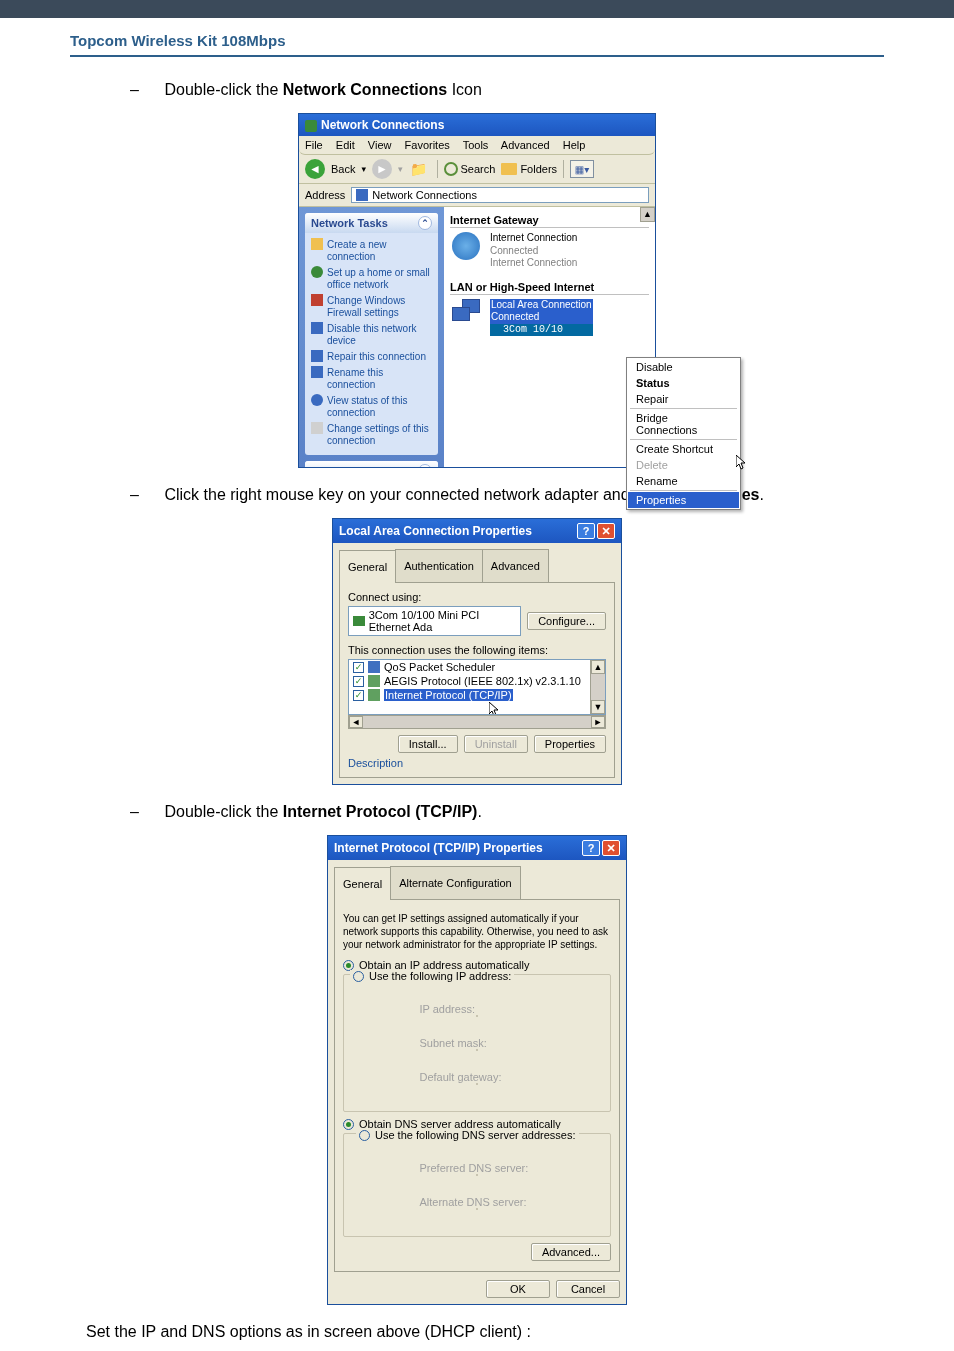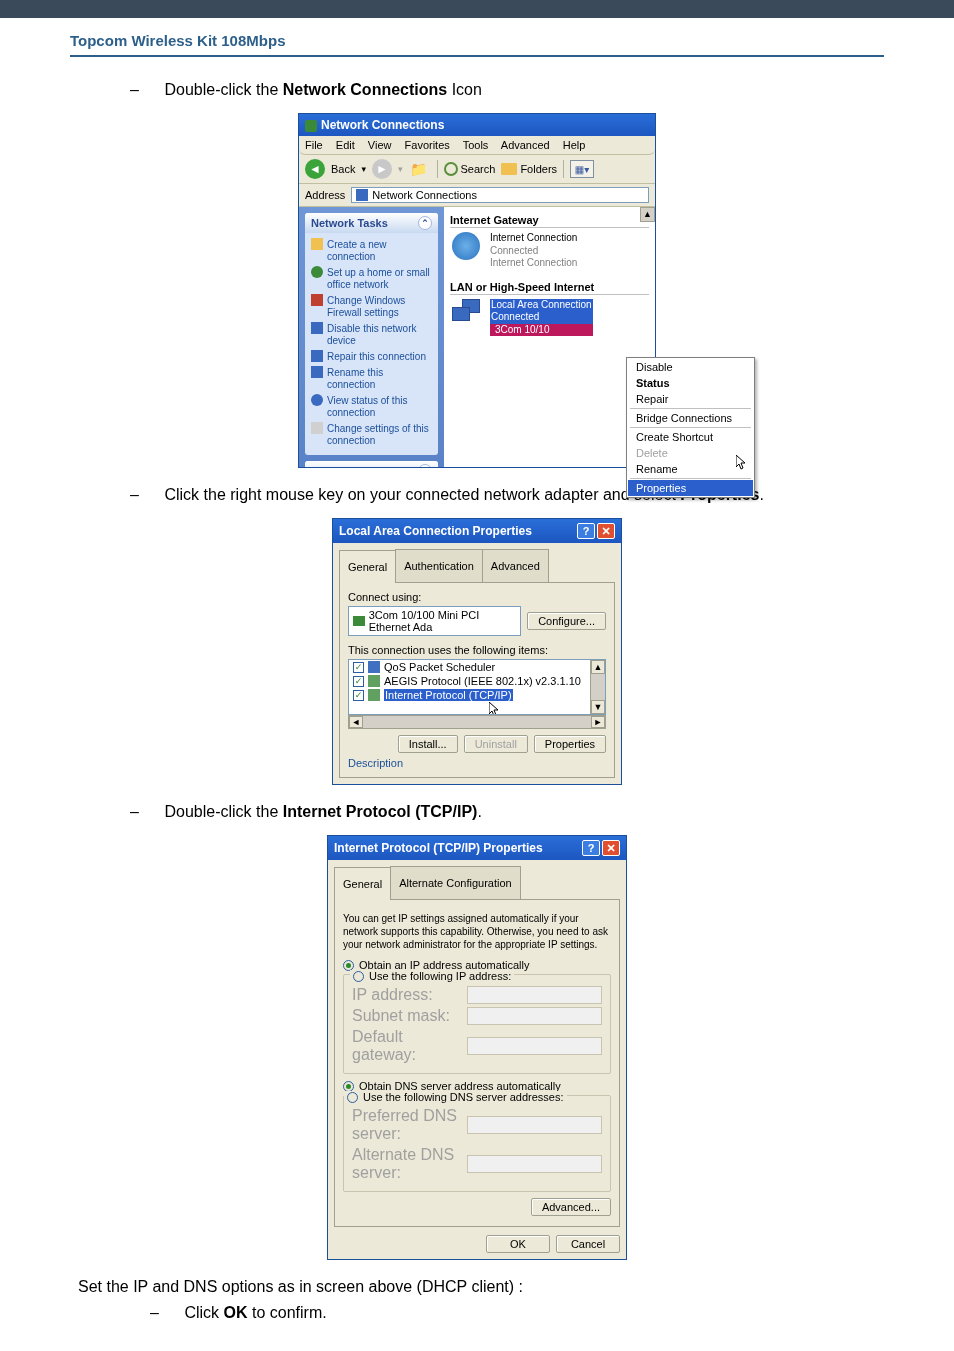--- a/index.html
+++ b/index.html
@@ -4,21 +4,21 @@
 <style>
   * { box-sizing: border-box; margin: 0; padding: 0; }
   body { font-family: Arial, Helvetica, sans-serif; background: #fff; width: 954px; }
   .header-bar { height: 18px; background: #3b4a5a; }
   .page { padding: 10px 70px 30px 70px; }
   .doc-header { color: #2d5f8b; font-size: 15px; font-weight: bold; padding: 4px 0 6px 0; border-bottom: 2px solid #2d5f8b; margin-bottom: 24px; }
   .step { font-size: 16px; margin: 8px 0 14px 60px; }
   .step .dash { display: inline-block; width: 30px; }
   .bold { font-weight: bold; }
   .figure { text-align: center; margin: 6px 0 18px 0; }
-  .body-text { font-size: 16px; margin: 8px 8px; }
+  .body-text { font-size: 16px; margin: 8px 16px; }
   .bullet-list { margin: 6px 0 6px 15px; }
   .bullet-item { font-size: 16px; font-weight: bold; margin: 3px 0; }
   .bullet-dot { display: inline-block; width: 24px; }
   .sub-step { font-size: 16px; margin: 3px 0 6px 80px; }
 
   
   .win { display: inline-block; border: 1px solid #1a4f9c; background: #ece9d8; font-family: Tahoma, sans-serif; font-size: 11px; text-align: left; }
   .titlebar { background: linear-gradient(#2a6ed8, #1d56c0); color: #fff; font-weight: bold; padding: 4px 6px; display: flex; align-items: center; justify-content: space-between; font-size: 12px; }
   .titlebar .tb-right { display: flex; gap: 2px; }
   .titlebar .tb-btn { width: 18px; height: 16px; border: 1px solid #fff; border-radius: 2px; display: inline-flex; align-items: center; justify-content: center; font-size: 11px; }
@@ -54,22 +54,22 @@
   .conn-item { display: flex; gap: 6px; align-items: flex-start; margin: 2px 0 10px 2px; }
   .conn-icon { width: 32px; height: 32px; position:relative; }
   .conn-icon .globe { width:28px; height:28px; background:radial-gradient(#6bb0e8,#2a72c0); border-radius:50%; }
   .conn-icon .mons { position:relative; }
   .conn-icon .mon1 { width:18px; height:14px; background:#3a6ac0; border:1px solid #2a4a90; position:absolute; left:0; top:8px; }
   .conn-icon .mon2 { width:18px; height:14px; background:#3a6ac0; border:1px solid #2a4a90; position:absolute; left:10px; top:0; }
   .conn-text { font-size:10px; line-height:1.25; }
   .conn-text .ln1 { color: #000; }
   .sel .ln1 { background:#2a5fcc; color:#fff; padding:0 1px; }
   .sel .ln2 { background:#2a5fcc; color:#fff; padding:0 1px; }
-  .sel .ln3 { background:#be185d; color:#fff; padding:0 5px; }
-  .ctx-menu { position:absolute; left:182px; top:150px; background:#fff; border:1px solid #808080; box-shadow:2px 2px 3px rgba(0,0,0,.3); width:129px; padding:1px; }
+  .sel .ln3 { background:#0369a1; color:#fff; padding:0 13px;font-family:Liberation Mono, monospace; }
+  .ctx-menu { position:absolute; left:182px; top:150px; background:#fff; border:1px solid #808080; box-shadow:2px 2px 3px rgba(0,0,0,.3); width:115px; padding:1px; }
   .ctx-item { padding:2px 8px; font-size:11px; }
   .ctx-item.bold { font-weight:bold; }
   .ctx-item.disabled { color:#a0a0a0; }
   .ctx-item.hl { background:#2a5fcc; color:#fff; }
   .ctx-sep { border-top:1px solid #c0c0c0; margin:1px 2px; }
   .cursor-arrow { position:absolute; width:12px; height:16px; }
 
   
   .dlg { display:inline-block; width: 290px; }
   .dlg-body { background: #ece9d8; padding: 6px; }
@@ -94,21 +94,21 @@
   .btnrow { display:flex; justify-content:flex-end; margin-top:6px; gap:6px; }
   .desc { color:#1a4f9c; font-size:11px; margin-top:4px; }
 
   
   .tcp { display:inline-block; width: 300px; }
   .tcp .info { font-size:10px; margin:4px 0 8px 0; line-height:1.3; }
   .radio { display:flex; align-items:center; gap:5px; font-size:11px; margin:3px 0; }
   .radio .rdot { width:11px; height:11px; border:1px solid #2a5fa0; border-radius:50%; display:inline-flex; align-items:center; justify-content:center; }
   .radio .rdot.on::after { content:''; width:5px; height:5px; background:#2a8a2a; border-radius:50%; }
   .group { border:1px solid #c8c4b0; border-radius:2px; padding:8px 8px 6px 8px; margin:2px 0 6px 0; position:relative; }
-  .iprow { display:flex; align-items:center; margin:3px 0; font-size:16px; }
+  .iprow { display:flex; align-items:center; margin:20px 0; font-size:11px;flex-direction:column; }
   .iprow .lbl { width:115px; color:#a0a0a0; }
   .iprow .ipin { flex:1; height:18px; background:#f0f0f0; border:1px solid #c8c4b0; }
   .tcp-btnrow { display:flex; justify-content:flex-end; gap:6px; margin-top:8px; }
   .tcp-adv-row { display:flex; justify-content:flex-end; margin:6px 0 2px 0; }
 
   .little-ico { width:12px; height:12px; display:inline-block; }
 </style>
 </head>
 <body>
 
@@ -348,21 +348,21 @@
             <div class="iprow">
                 <span class="lbl">Default gateway:</span>
                 <span class="ipin"></span>
               </div>
           </div>
           <div class="radio">
               <span class="rdot on"></span>
               <span>Obtain DNS server address automatically</span>
             </div>
           <div class="group">
-            <div class="radio" style="position:absolute; top:-8px; left:0; background:#ece9d8; padding:0 3px;">
+            <div class="radio" style="position:absolute; top:-8px; left:12px; background:#ece9d8; padding:0 3px;">
                 <span class="rdot"></span>
                 <span>Use the following DNS server addresses:</span>
               </div>
             <div class="iprow">
                 <span class="lbl">Preferred DNS server:</span>
                 <span class="ipin"></span>
               </div>
             <div class="iprow">
                 <span class="lbl">Alternate DNS server:</span>
                 <span class="ipin"></span>

